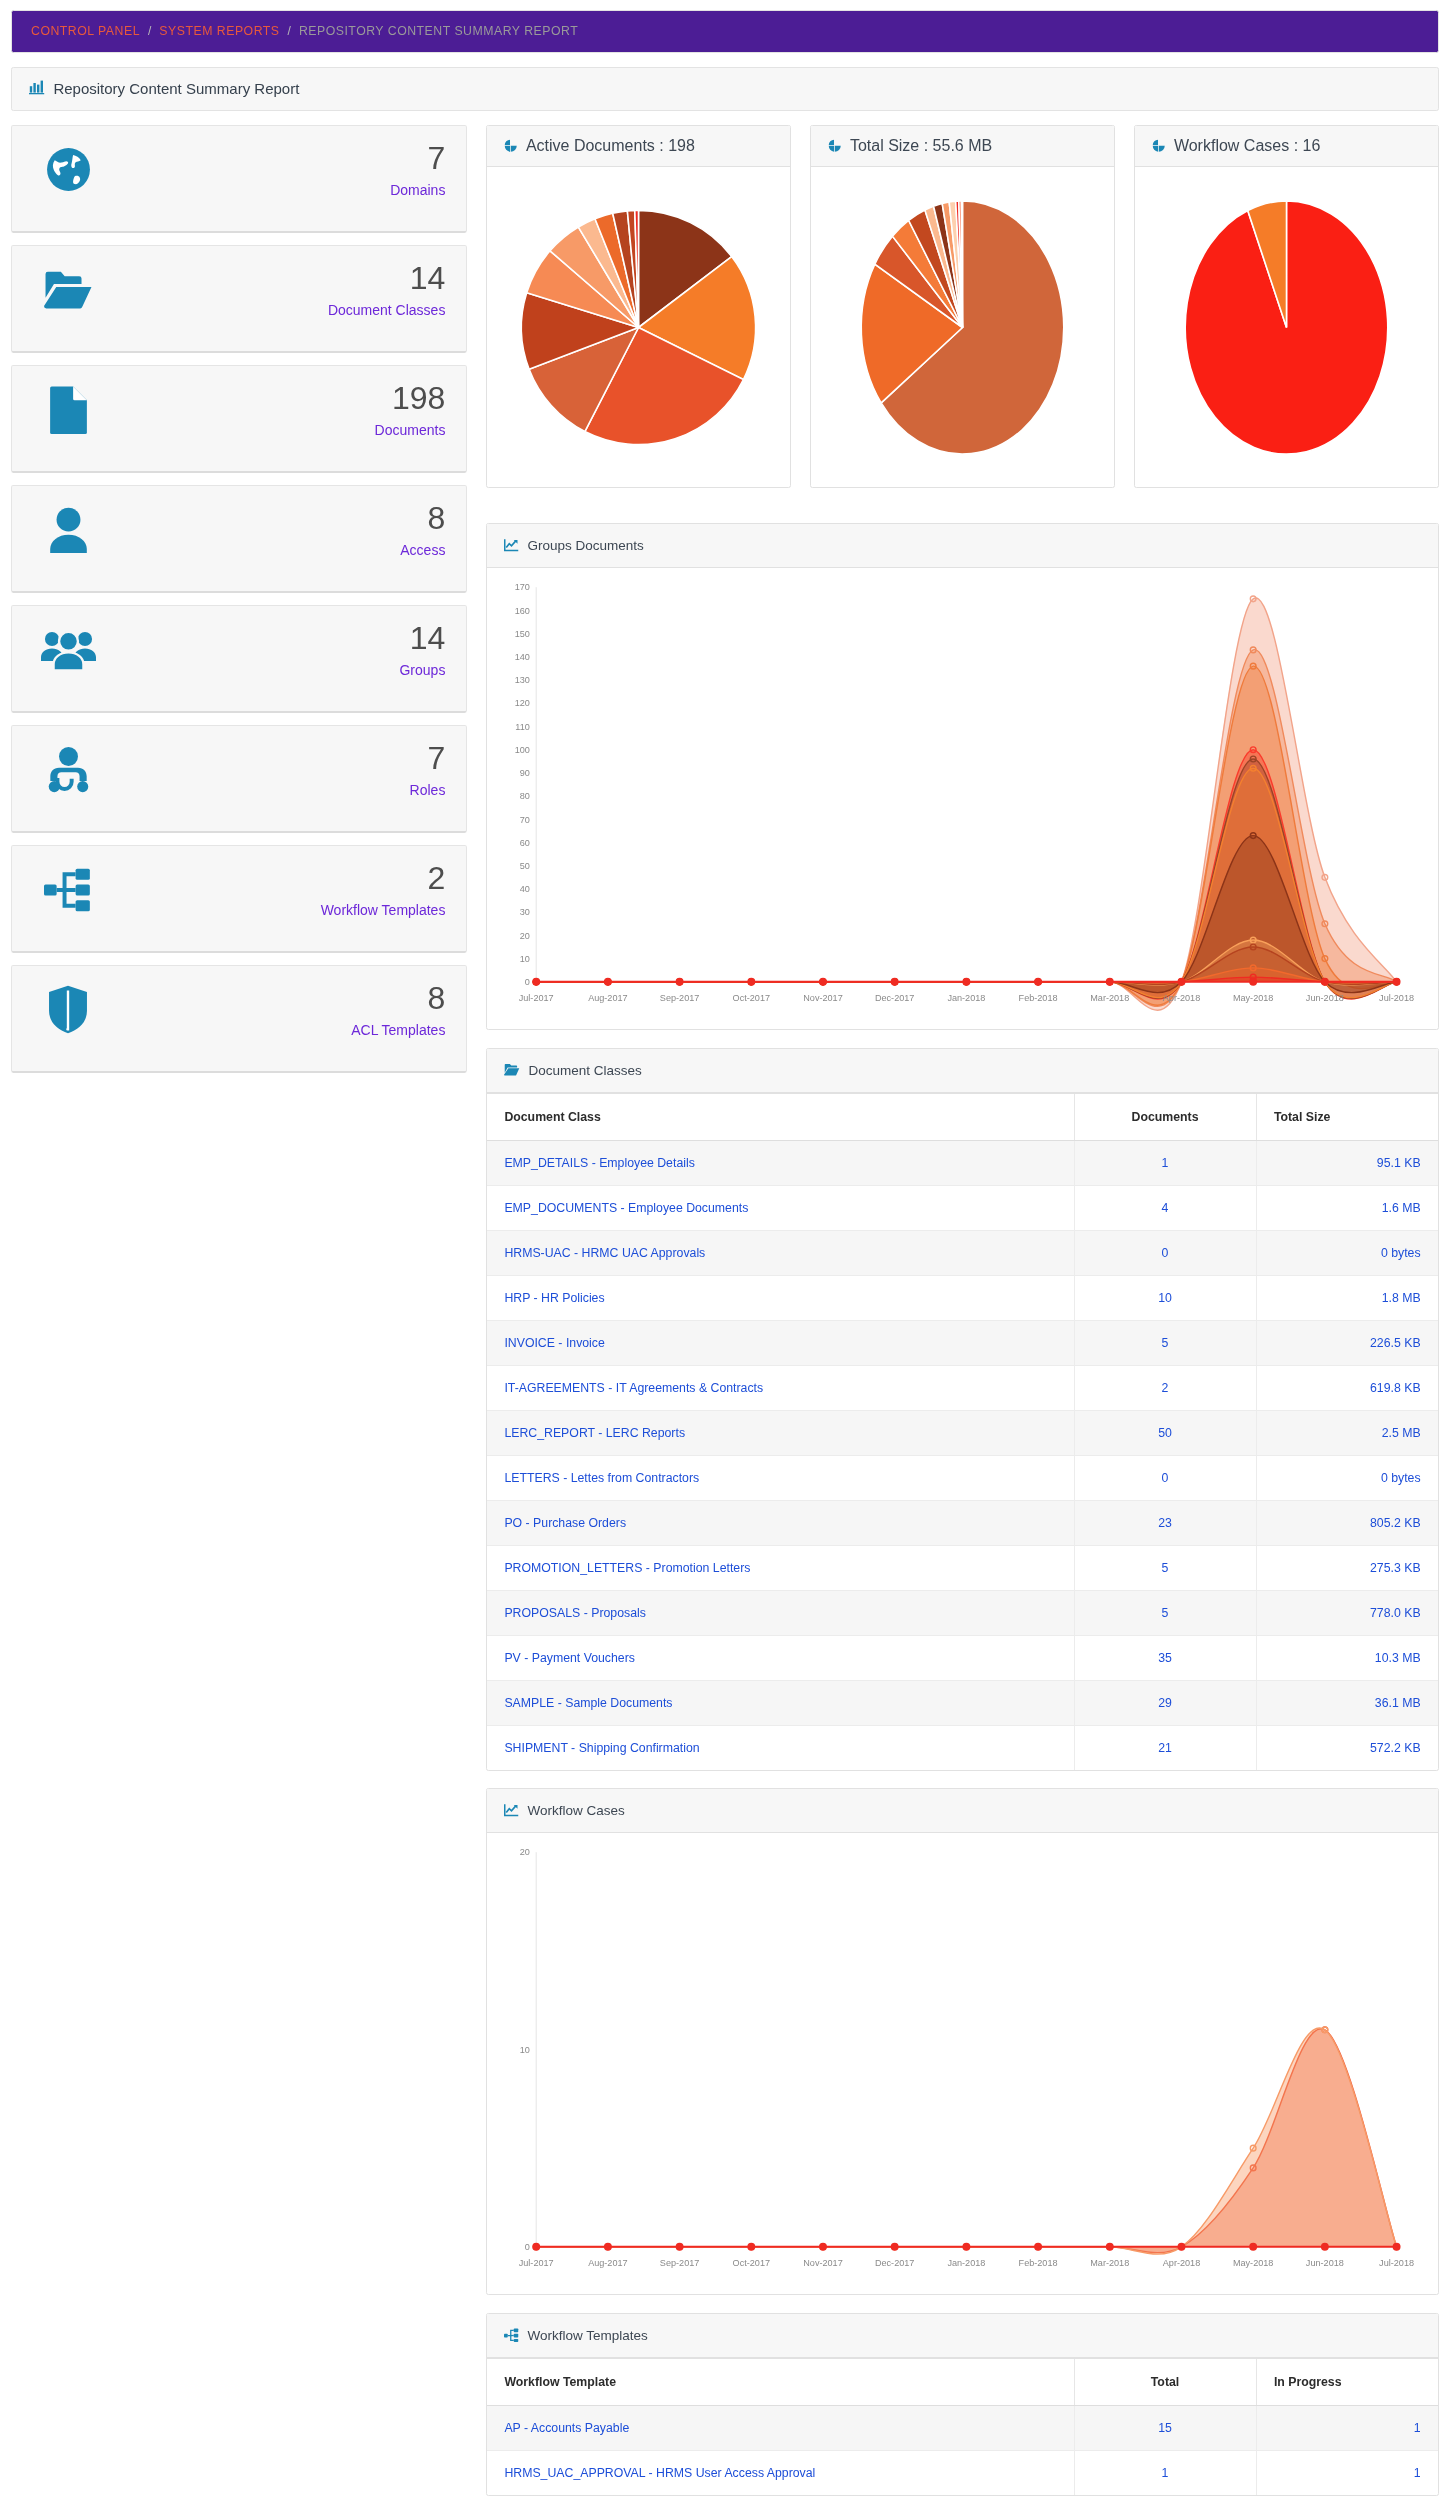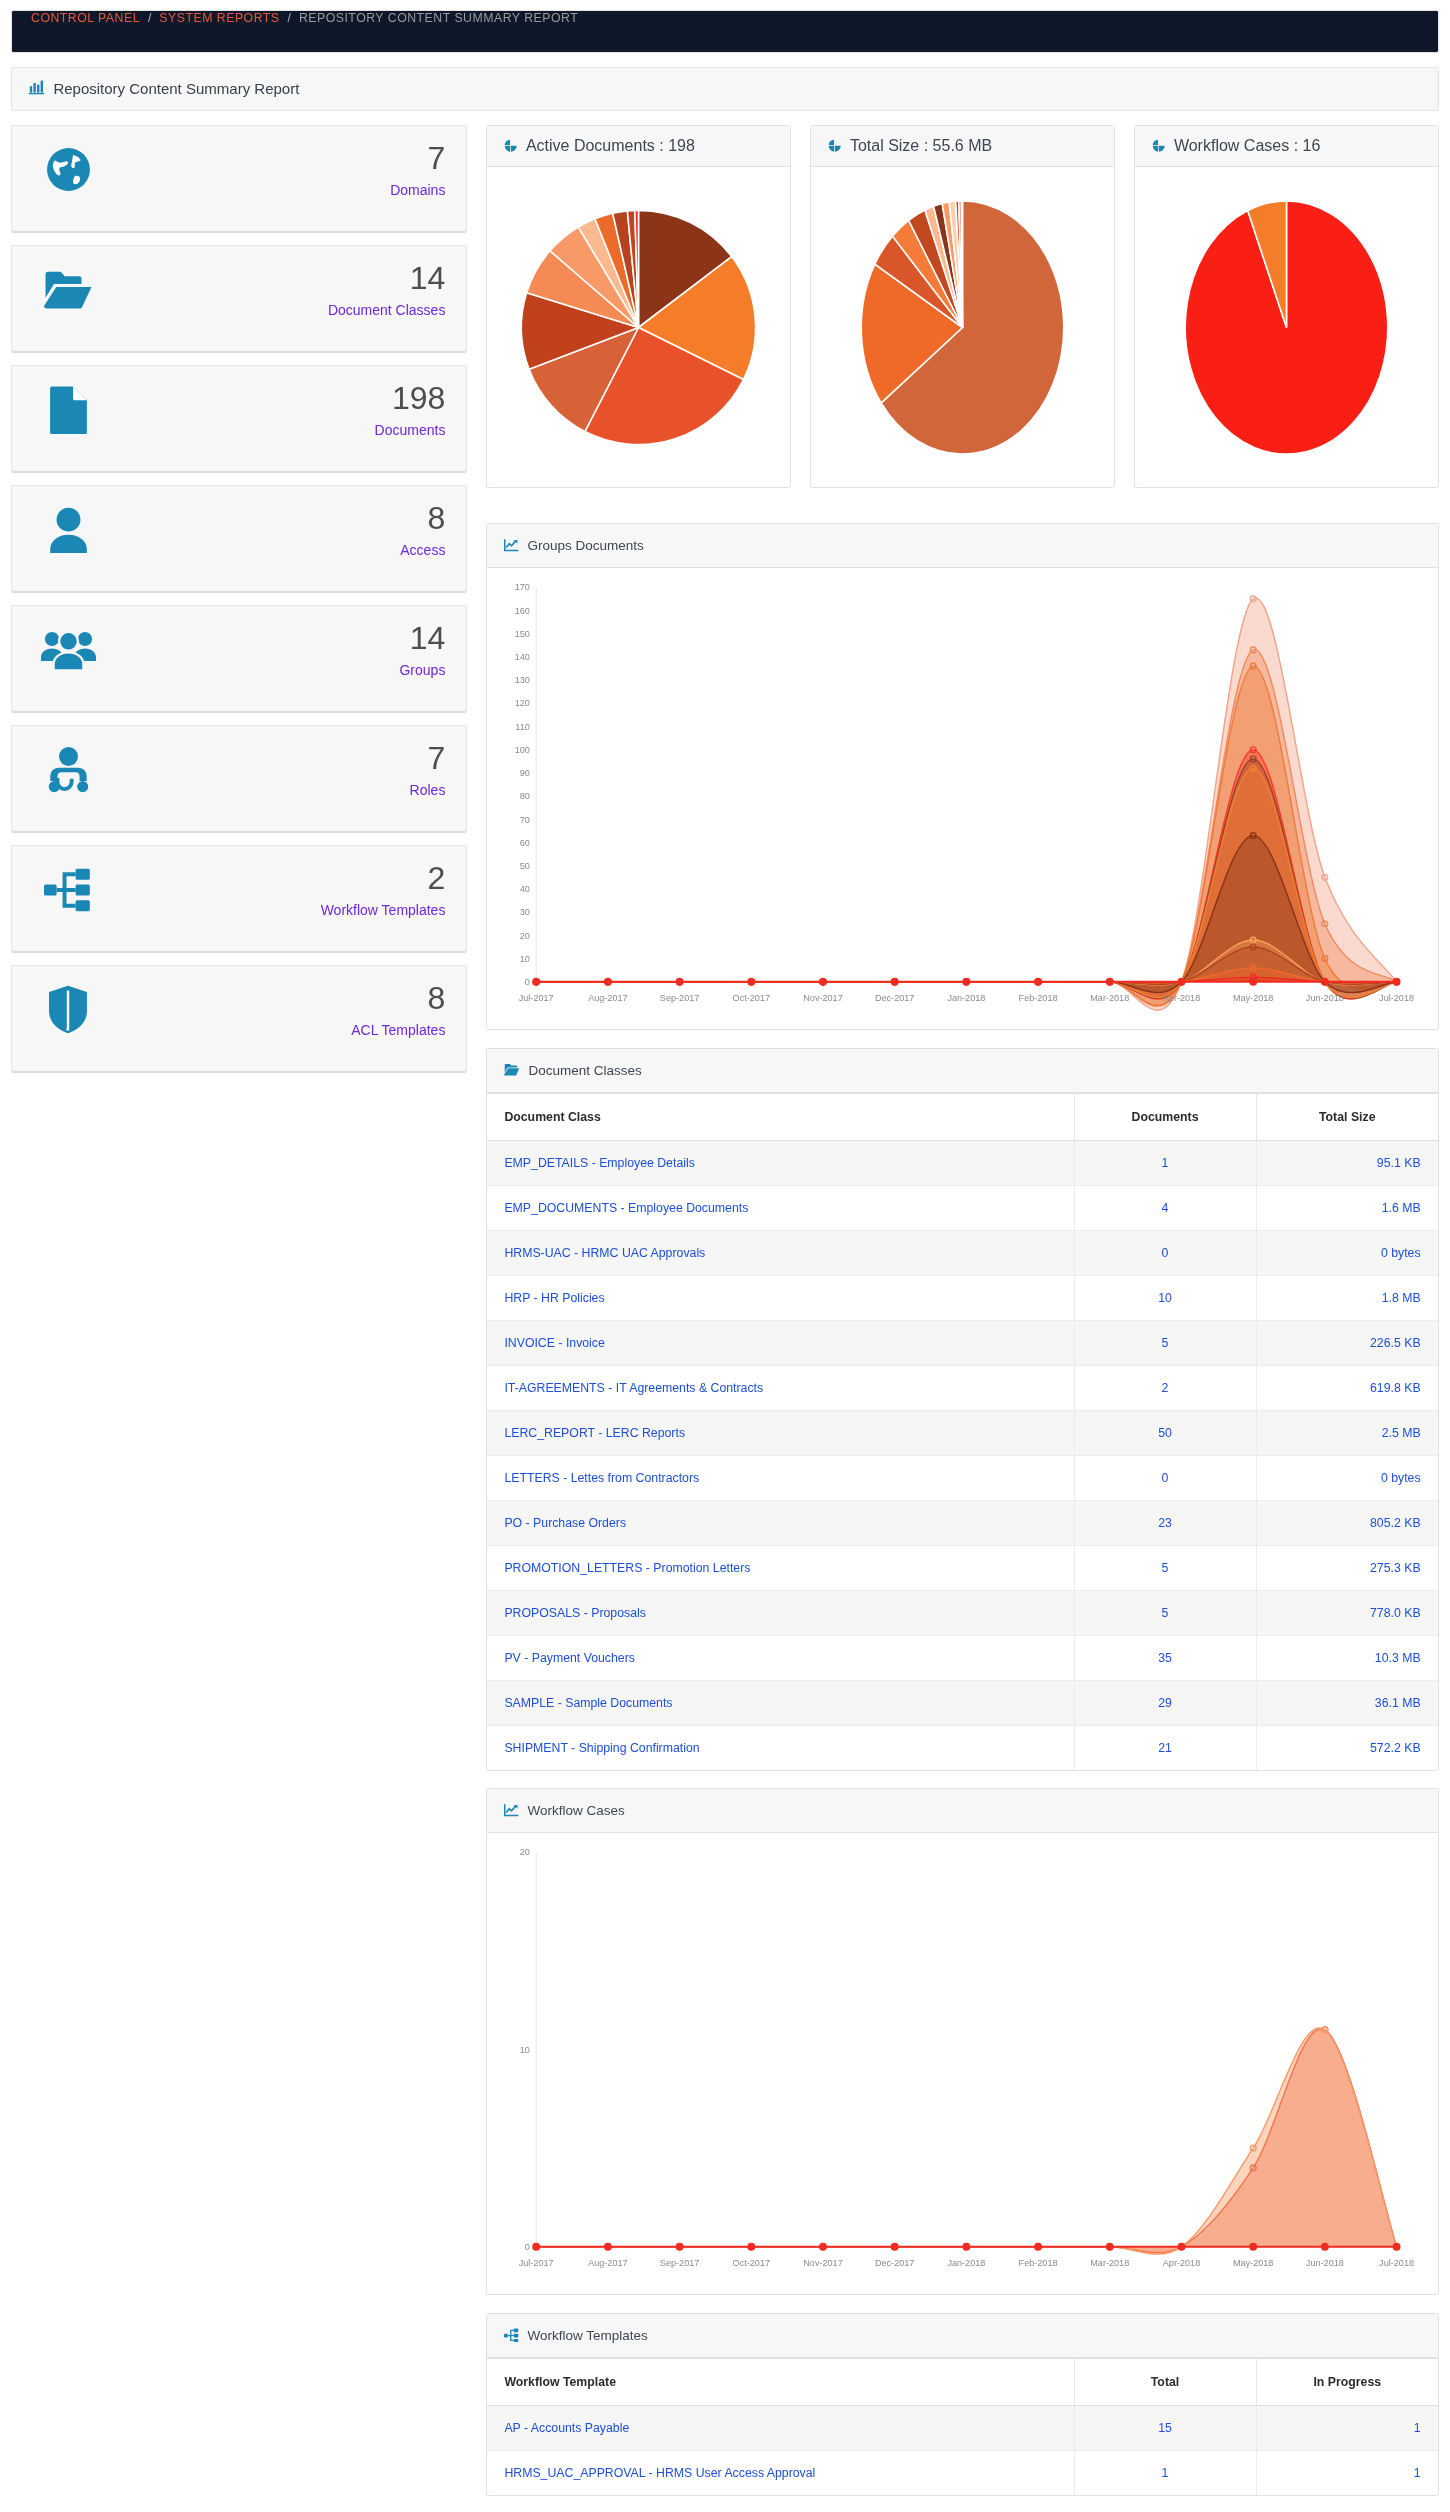--- a/index.html
+++ b/index.html
@@ -8,26 +8,26 @@
     width: 1450px;
     background: #ffffff;
     font-family: "Liberation Sans", sans-serif;
     color: #3a3a3a;
     -webkit-font-smoothing: antialiased;
   }
 
   
   .breadcrumb-bar{
     margin: 9.5px 11px 0 11px;
-    background:#0f172a;
+    background:#4c1d95;
     border:0.8px solid #e3e3e3;
     border-radius:2.4px;
     height:43px;
     display:flex;
-    align-items:flex-start;
+    align-items:center;
     padding:0 19px;
   }
   .crumb{ font-size:12.3px; letter-spacing:0.5px; }
   .crumb.link{ color:#e8593b; text-decoration:none; }
   .crumb.cur{ color:#9a9a9a; }
   .crumb-sep{ color:#b9b9b9; margin:0 8px; font-size:12px; }
 
   
   .page-head{
     margin: 14.3px 11px 0 11px;
@@ -99,21 +99,21 @@
     background:#fff;
     font-weight:bold;
     color:#2c2c2c;
     padding:16px 17.4px;
     border-bottom:0.8px solid #dedede;
     border-top:0.8px solid #e1e1e1;
     white-space:nowrap;
   }
   thead th.c-name{ text-align:left; }
   thead th.c-num{ text-align:center; border-left:0.8px solid #e6e6e6; width:182px;}
-  thead th.c-right{ text-align:center; border-left:0.8px solid #e6e6e6; width:182px;}
+  thead th.c-right{ text-align:left; border-left:0.8px solid #e6e6e6; width:182px;}
   tbody td{
     padding:15px 17.4px;
     border-bottom:0.8px solid #ececec;
     color:#1d4ed8;
   }
   tbody tr:nth-child(odd) td{ background:#f6f6f6; }
   tbody td.c-num{ text-align:center; border-left:0.8px solid #ececec; }
   tbody td.c-right{ text-align:right; border-left:0.8px solid #ececec; }
   tbody tr:last-child td{ border-bottom:none; }
 

